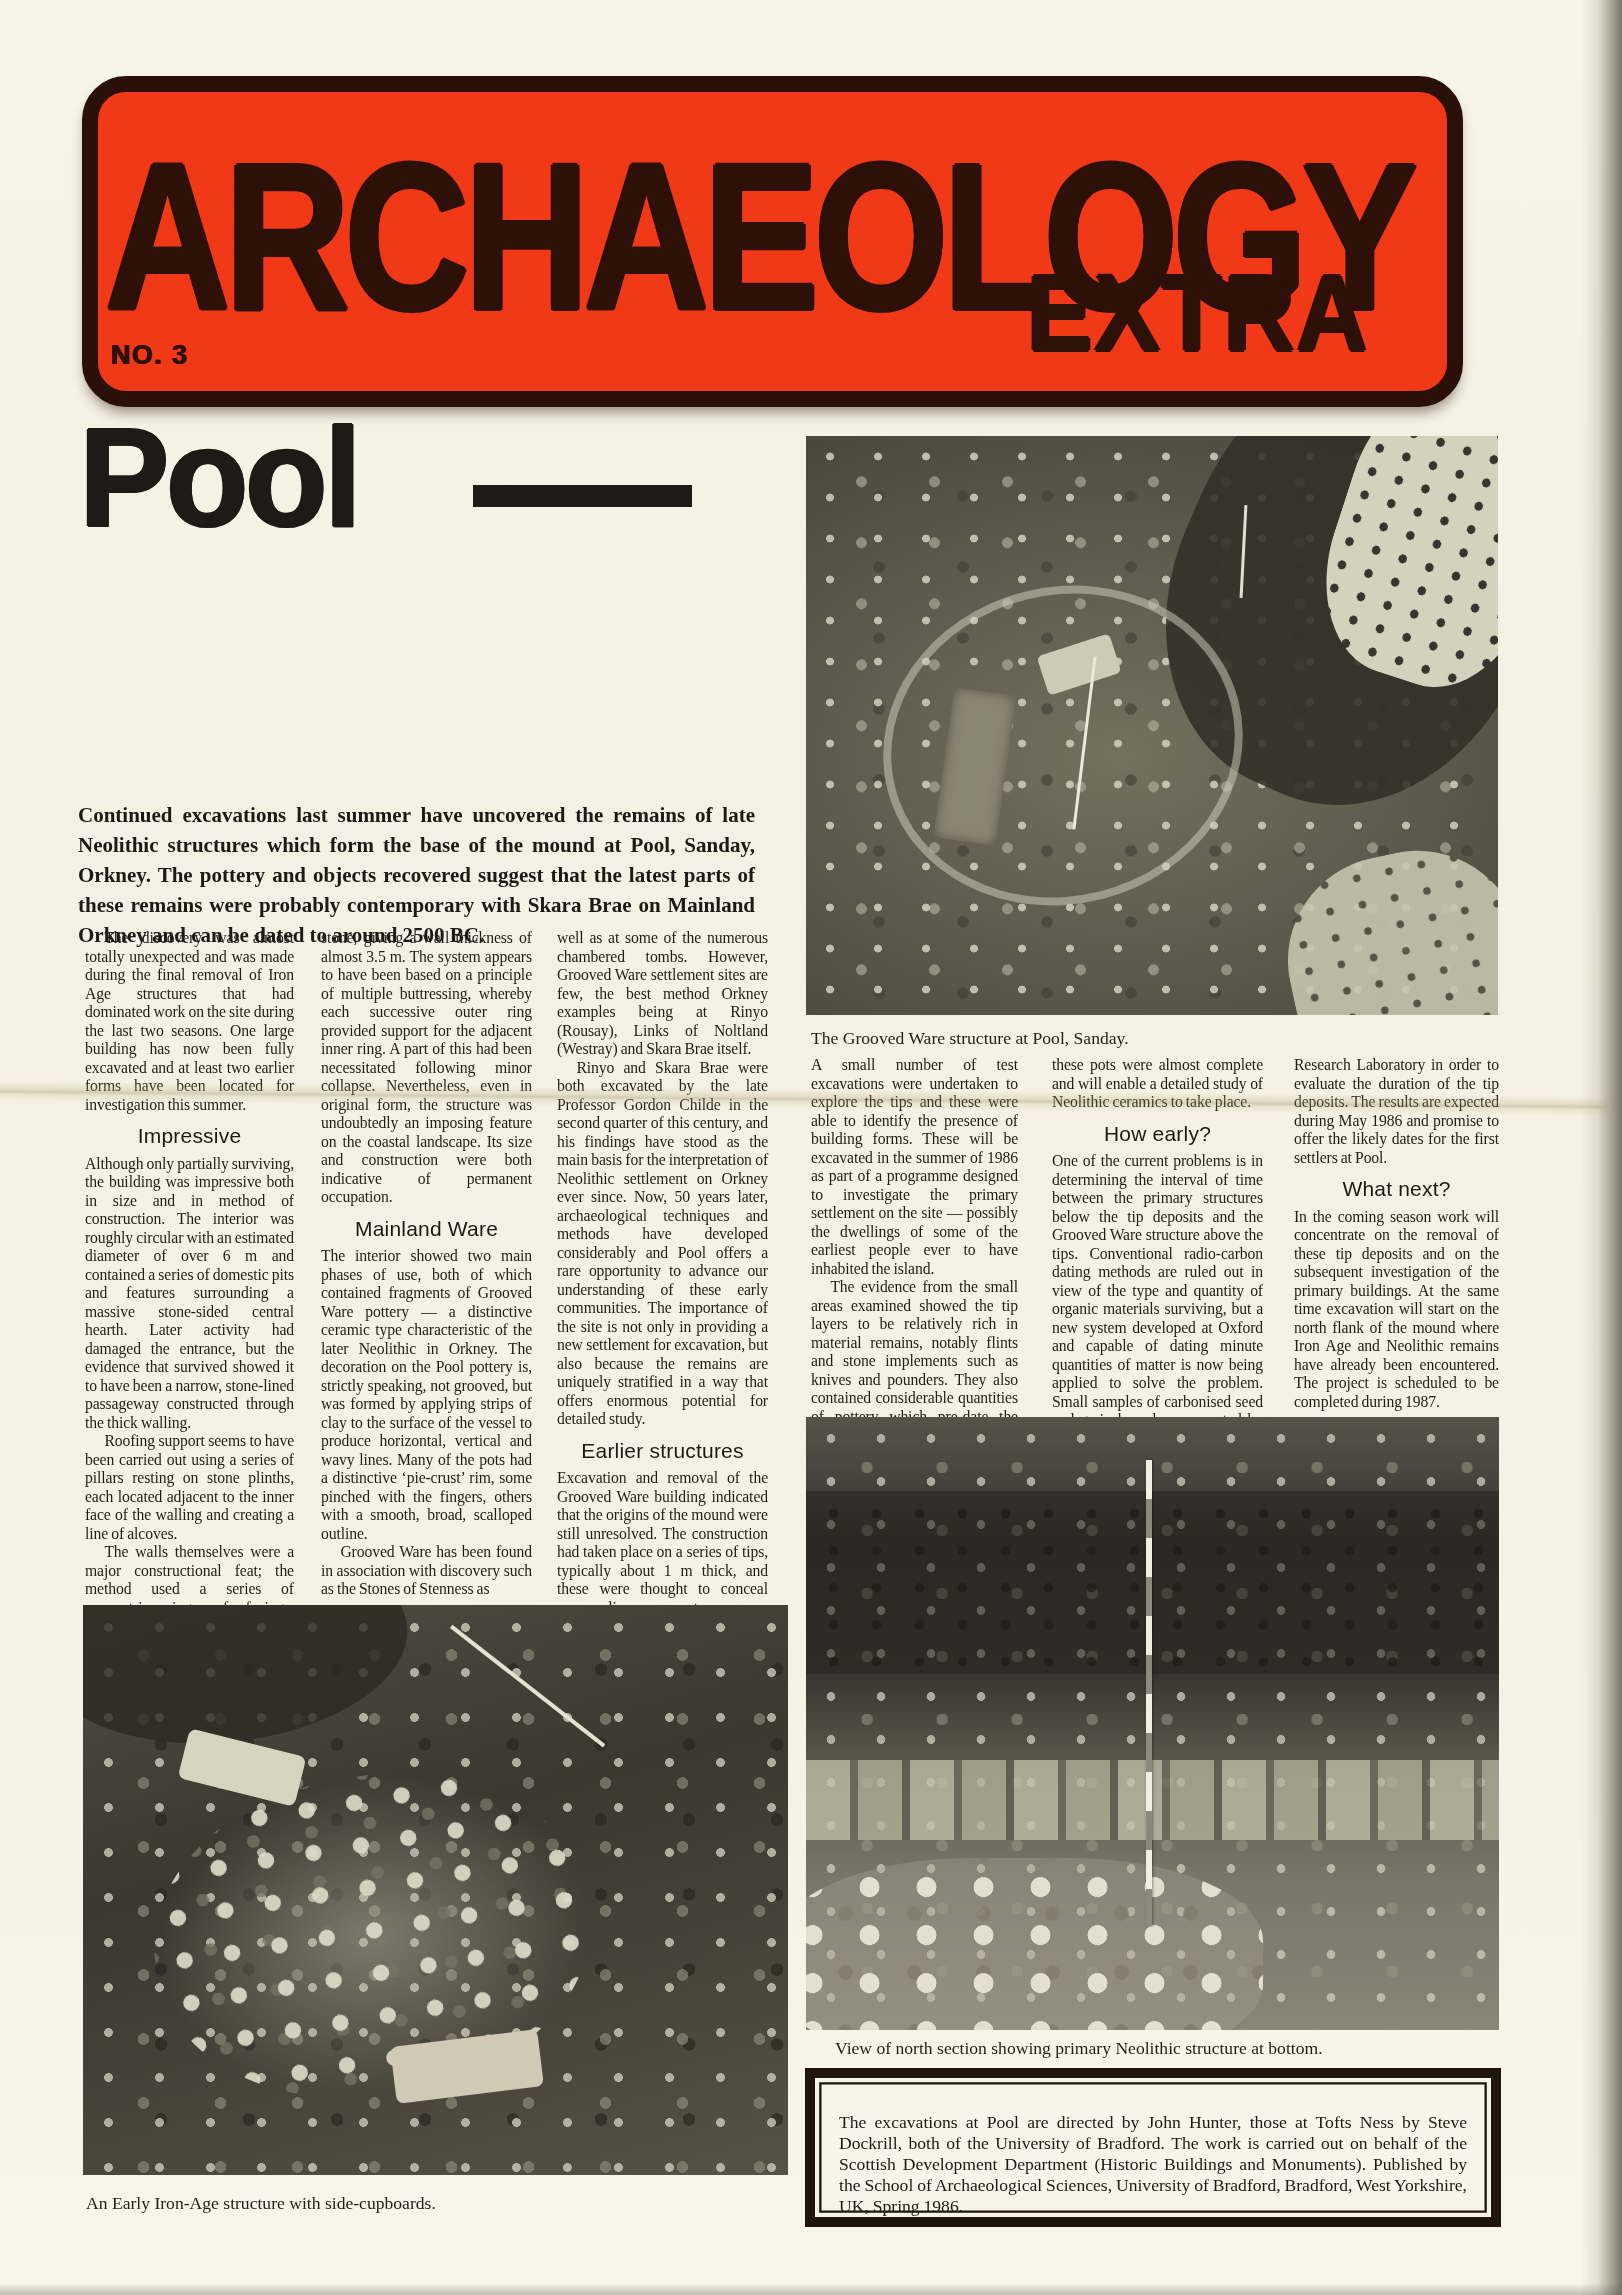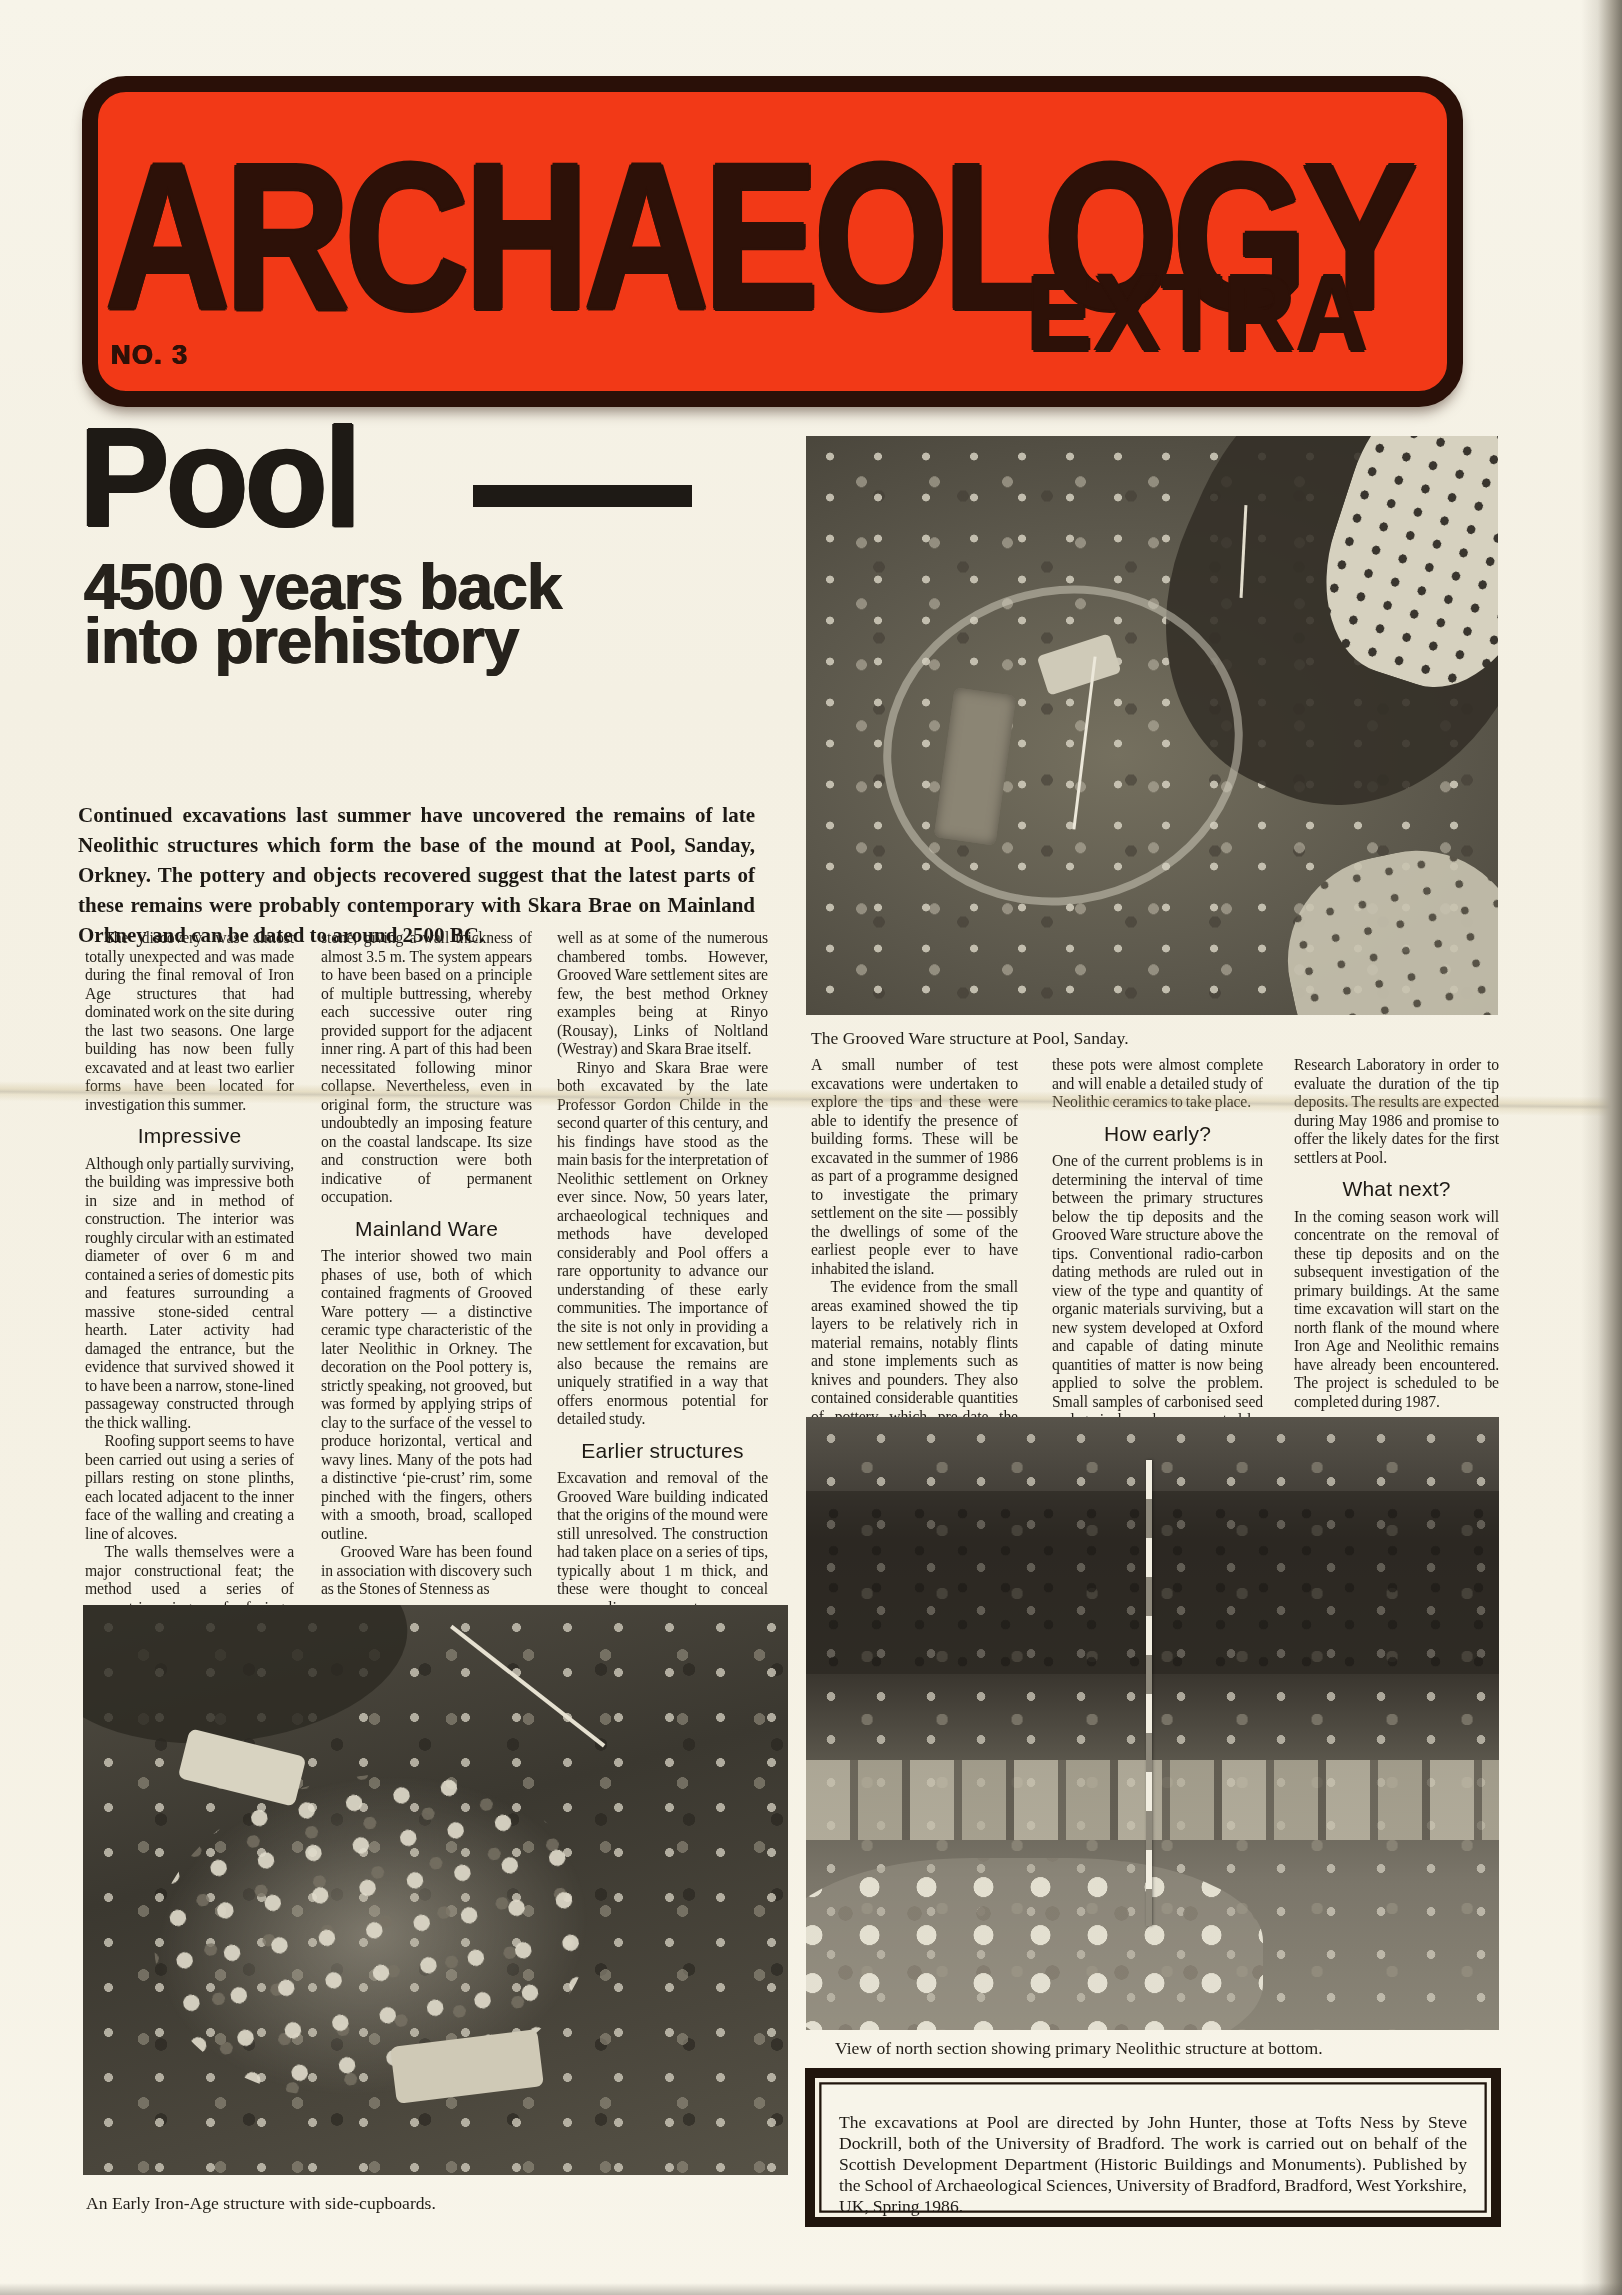--- a/index.html
+++ b/index.html
@@ -200,24 +200,20 @@
 <div id="page">
 
   <div class="banner">
     <div class="masthead-title">ARCHAEOLOGY</div>
     <div class="masthead-extra">EXTRA</div>
     <div class="masthead-issue">NO. 3</div>
   </div>
 
   <div class="headline-word">Pool</div>
   <div class="headline-dash"></div>
-  <div class="headline-sub">
-    <div>4500 years back</div>
-    <div>into prehistory</div>
-  </div>
 
   <div class="standfirst">Continued excavations last summer have uncovered the remains of late Neolithic structures which form the base of the mound at Pool, Sanday, Orkney. The pottery and objects recovered suggest that the latest parts of these remains were probably contemporary with Skara Brae on Mainland Orkney and can be dated to around 2500 BC.</div>
 
   <div class="col col-1">
       <p class="bodycopy indent">The discovery was almost totally unexpected and was made during the final removal of Iron Age structures that had dominated work on the site during the last two seasons. One large building has now been fully excavated and at least two earlier forms have been located for investigation this summer.</p>
       <h3 class="subhead">Impressive</h3>
       <p class="bodycopy">Although only partially surviving, the building was impressive both in size and in method of construction. The interior was roughly circular with an estimated diameter of over 6 m and contained a series of domestic pits and features surrounding a massive stone-sided central hearth. Later activity had damaged the entrance, but the evidence that survived showed it to have been a narrow, stone-lined passageway constructed through the thick walling.</p>
       <p class="bodycopy indent">Roofing support seems to have been carried out using a series of pillars resting on stone plinths, each located adjacent to the inner face of the walling and creating a line of alcoves.</p>
       <p class="bodycopy indent">The walls themselves were a major constructional feat; the method used a series of concentric rings of facings, infilled with</p>
     </div>

